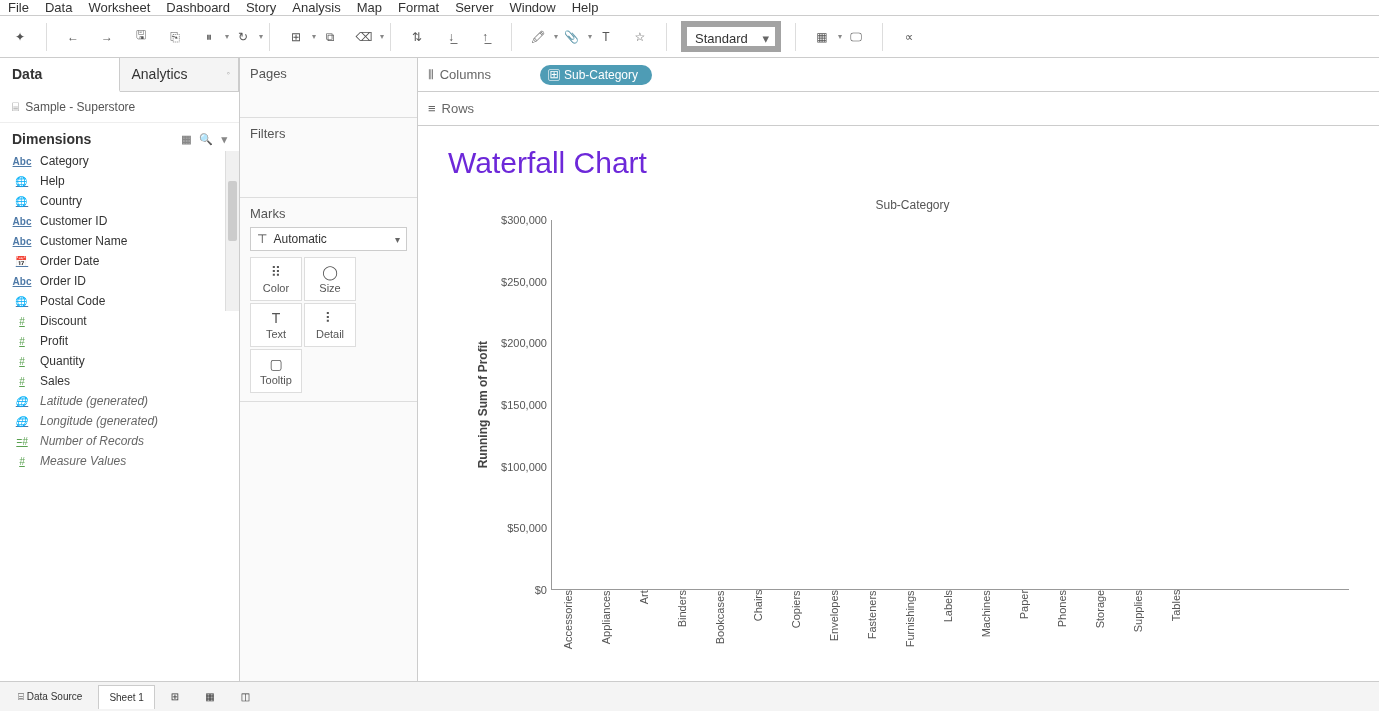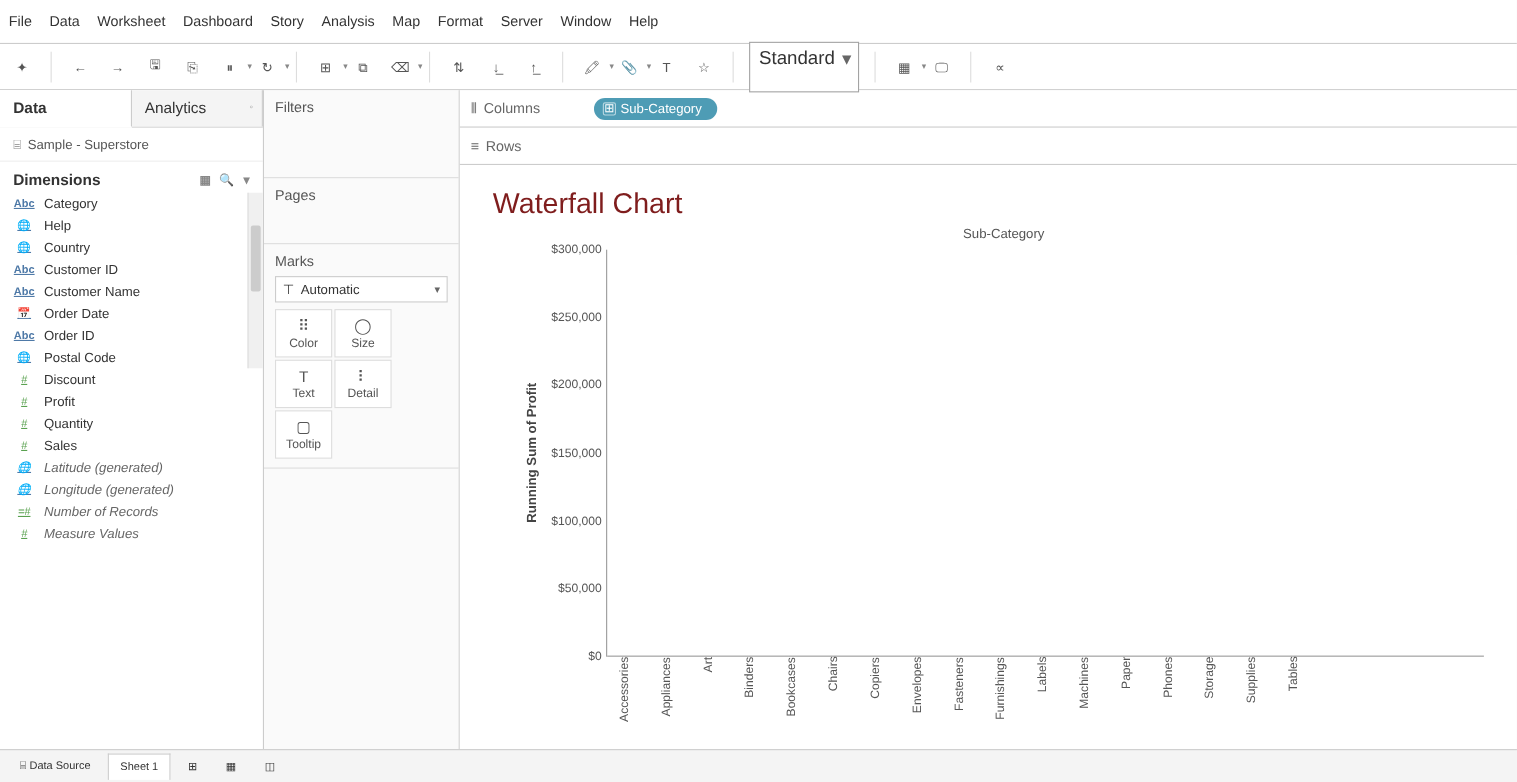--- a/index.html
+++ b/index.html
@@ -1,25 +1,25 @@
 <!DOCTYPE html>
 <html><head>
 <meta charset="utf-8">
 <style>
 * { box-sizing: border-box; margin: 0; padding: 0; font-family: Arial, sans-serif; }
 body { background: #f0f0f0; font-size: 12px; color: #333; overflow: hidden; }
 
-.menubar { background: #fff; border-bottom: 1px solid #ccc; padding: 12px 8px; display: flex; gap: 16px; font-size: 13px; }
+.menubar { background: #fff; border-bottom: 1px solid #ccc; padding: 0 8px; display: flex; gap: 16px; font-size: 13px; }
 .menubar span { cursor: pointer; }
 
 .toolbar { background: #fff; border-bottom: 1px solid #ccc; padding: 6px 8px; display: flex; align-items: center; gap: 10px; height: 42px; }
 .toolbar .sep { width: 1px; height: 28px; background: #ddd; margin: 0 4px; }
 .toolbar .btn { width: 24px; height: 24px; display: flex; align-items: center; justify-content: center; color: #555; cursor: pointer; position: relative; }
 .toolbar .dd::after { content: "▾"; font-size: 8px; position: absolute; right: -8px; color: #888; }
-.fit-dropdown { border: 1px solid #a3a3a3; padding: 4px 20px 20px 8px; background: #fff; font-size: 17px; min-width: 100px; position: relative; }
+.fit-dropdown { border: 6px solid #a3a3a3; padding: 4px 20px 0 8px; background: #fff; font-size: 13px; min-width: 100px; position: relative; }
 .fit-dropdown::after { content: "▾"; position: absolute; right: 6px; color: #666; }
 
 .main { display: flex; height: calc(100vh - 70px); }
 
 .leftcol { width: 240px; background: #fff; border-right: 1px solid #ccc; display: flex; flex-direction: column; }
 .tabs { display: flex; border-bottom: 1px solid #ccc; }
 .tabs .tab { flex: 1; padding: 8px 12px; font-size: 14px; cursor: pointer; background: #f4f4f4; border-right: 1px solid #ccc; position: relative; }
 .tabs .tab.active { background: #fff; font-weight: bold; border-bottom: 2px solid #fff; margin-bottom: -1px; }
 .tabs .tab .tiny { position: absolute; right: 8px; top: 10px; font-size: 9px; color: #999; }
 
@@ -47,21 +47,21 @@
 .mark-card { width: 52px; height: 44px; border: 1px solid #ddd; display: flex; flex-direction: column; align-items: center; justify-content: center; font-size: 11px; color: #555; cursor: pointer; background: #fff; }
 .mark-card .mc-ico { font-size: 14px; margin-bottom: 2px; }
 
 .rightcol { flex: 1; background: #fff; display: flex; flex-direction: column; }
 .colrow-shelf { border-bottom: 1px solid #ccc; padding: 6px 10px; display: flex; align-items: center; gap: 12px; height: 34px; }
 .colrow-shelf .label { color: #666; font-size: 13px; width: 100px; display: flex; align-items: center; gap: 6px; }
 .pill { background: #4e9cb5; color: #fff; border-radius: 14px; padding: 3px 14px 3px 8px; font-size: 12px; display: flex; align-items: center; gap: 4px; }
 .pill .plus { font-size: 11px; border: 1px solid rgba(255,255,255,0.6); border-radius: 2px; width: 12px; height: 12px; display: flex; align-items: center; justify-content: center; }
 
 .viz { flex: 1; padding: 20px 30px; position: relative; overflow: hidden; }
-.viz-title { font-size: 26px; color: #7f1d1d; margin-bottom: 4px; }
+.viz-title { font-size: 30px; color: #6d28d9; margin-bottom: 18px; }
 .chart-area { position: relative; height: 480px; margin-left: 28px; }
 .chart-header-label { text-align: center; font-size: 12px; color: #555; margin-bottom: 8px; }
 .chart-body { display: flex; height: 370px; position: relative; }
 .y-axis-label { writing-mode: vertical-rl; transform: rotate(180deg); font-size: 12px; color: #444; align-self: center; margin-right: 6px; font-weight: bold; }
 .y-ticks { width: 56px; position: relative; border-right: 1px solid #999; }
 .y-tick { position: absolute; right: 4px; font-size: 11px; color: #555; transform: translateY(50%); }
 .bars { flex: 1; display: flex; align-items: flex-end; gap: 6px; padding: 0 6px; border-bottom: 1px solid #999; }
 .bar-col { flex: 1; display: flex; flex-direction: column; align-items: center; }
 .bar { width: 100%; max-width: 32px; background: #4e79a7; }
 .x-labels { display: flex; margin-left: 80px; padding: 0 6px; gap: 6px; }
@@ -207,25 +207,25 @@
           <span>Number of Records</span>
         </div>
       <div class="field gen">
           <span class="ico hash">#</span>
           <span>Measure Values</span>
         </div>
     </div>
   </div>
 
   <div class="midcol">
+    <div class="shelf" style="height:60px;">
+      <div class="shelf-title">Pages</div>
+    </div>
     <div class="shelf" style="height:80px;">
       <div class="shelf-title">Filters</div>
-    </div>
-    <div class="shelf" style="height:60px;">
-      <div class="shelf-title">Pages</div>
     </div>
     <div class="shelf">
       <div class="shelf-title">Marks</div>
       <div class="mark-dropdown">
         <span>⊤</span>
         <span>Automatic</span>
       </div>
       <div class="mark-cards">
         <div class="mark-card">
             <span class="mc-ico">⠿</span>

